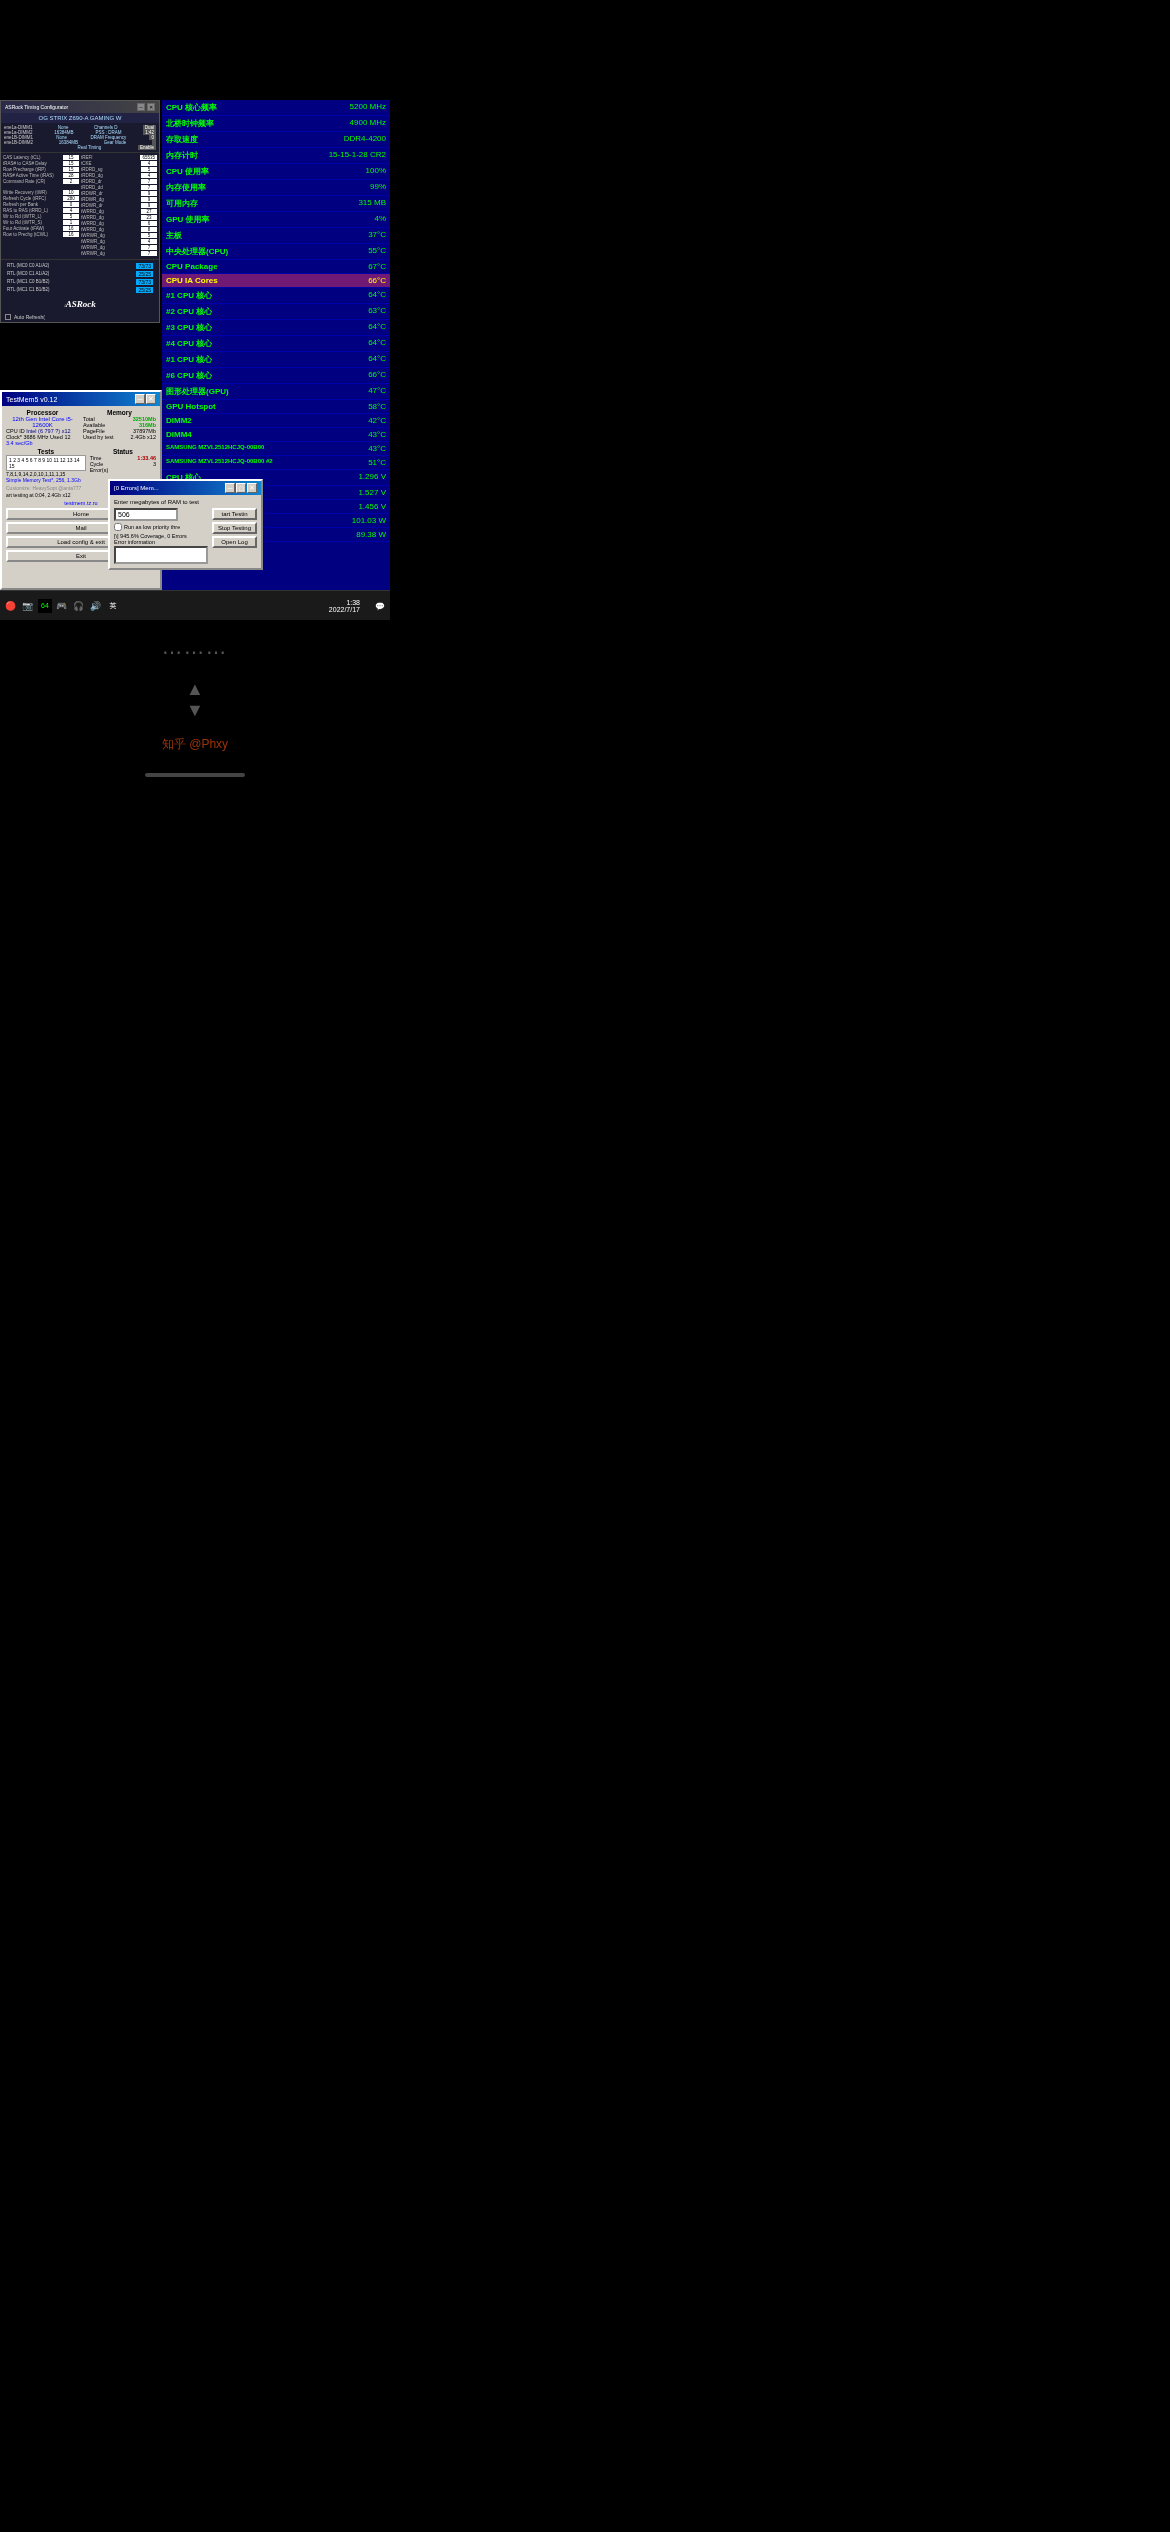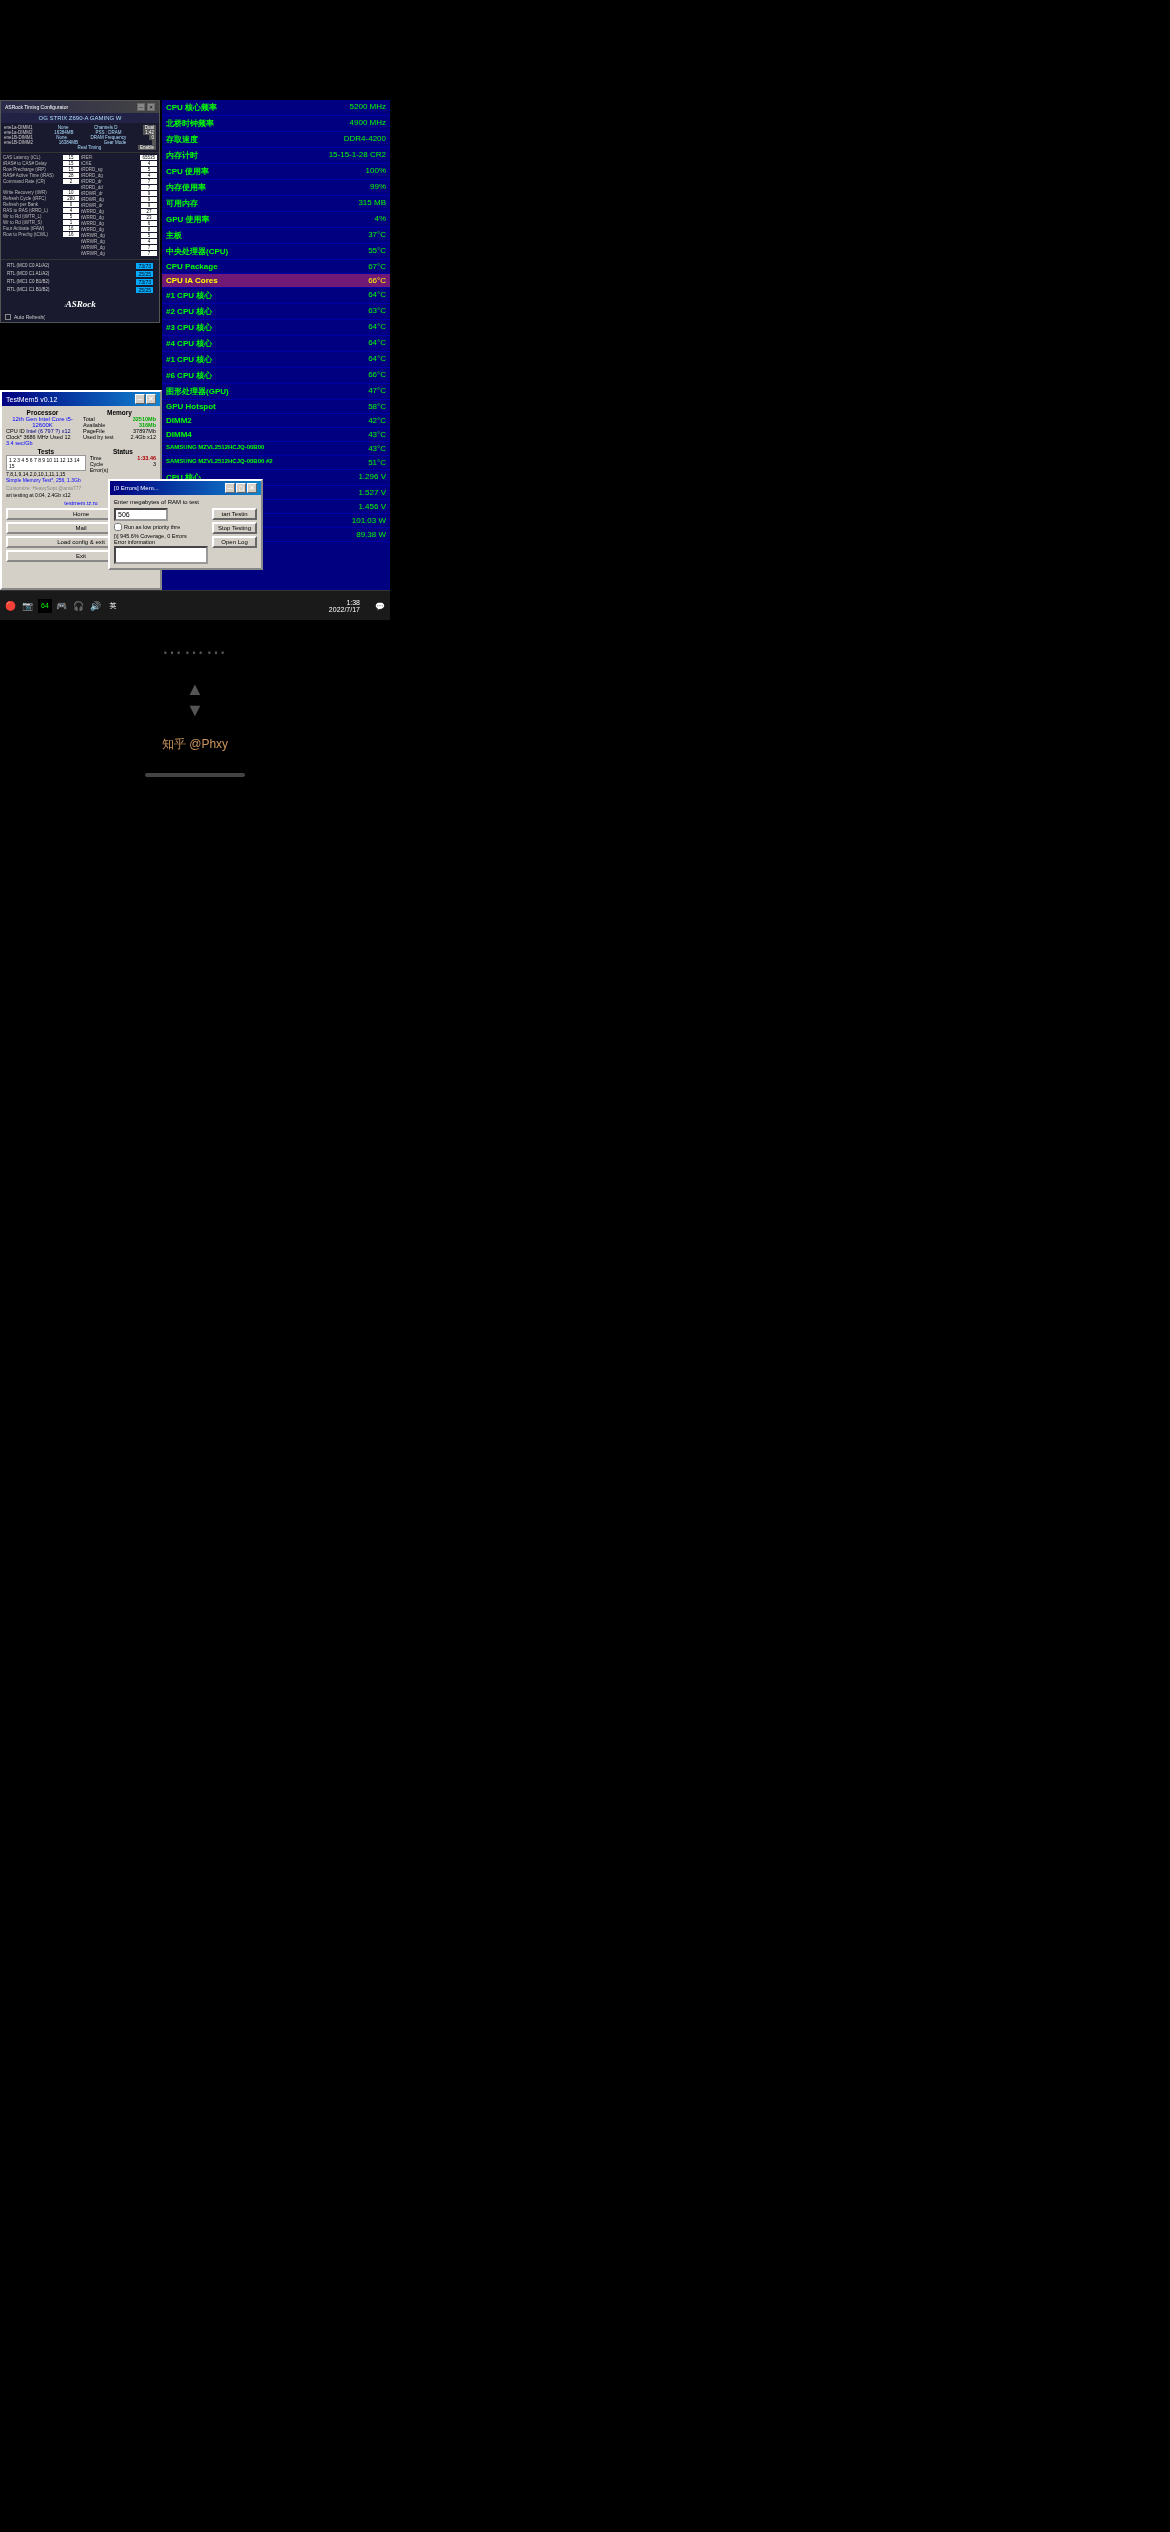--- a/index.html
+++ b/index.html
@@ -234,21 +234,21 @@
 
     .scroll-arrows {
       color: #555;
       font-size: 18px;
       display: flex;
       flex-direction: column;
       align-items: center;
     }
 
     .watermark {
-      color: #fdba74;
+      color: #c2410c;
       font-size: 12px;
       opacity: 0.8;
     }
 
     .home-indicator {
       width: 100px;
       height: 4px;
       background: #444;
       border-radius: 2px;
       margin: 5px auto;
@@ -719,21 +719,21 @@
       <div class="win-controls-row">
         <div class="win-ctrl-btn">─</div>
         <div class="win-ctrl-btn">□</div>
         <div class="win-ctrl-btn">✕</div>
       </div>
     </div>
     <div style="padding:4px; font-size:6px; position:relative;">
       <div style="font-size:6px; margin-bottom:3px;">Enter megabytes of RAM to test</div>
       <div style="display:flex; gap:4px; align-items:flex-start;">
         <div style="flex:1;">
-          <input type="text" style="border: 2px inset rgb(153, 153, 153); background: rgb(255, 255, 255); width: 54px; padding: 1px 2px; font-size: 7px;" value="506">
+          <input type="text" style="border: 2px inset rgb(153, 153, 153); background: rgb(255, 255, 255); width: 64px; padding: 1px 2px; font-size: 7px;" value="506">
           <div style="display:flex; align-items:center; gap:2px; font-size:5.5px; margin-top:2px;">
             <input type="checkbox" style="width: 8px; height: 8px;">
             <span>Run as low priority thre</span>
           </div>
           <div style="font-size:5.5px; margin-top:2px;">[\]  945.6% Coverage, 0 Errors</div>
           <div style="font-size:5.5px; color:#000;">Error information</div>
           <div style="background:#fff; border:2px inset #999; height:18px; width:100%; margin-top:1px; font-size:5px; padding:1px;"></div>
         </div>
         <div style="display:flex; flex-direction:column; gap:2px;">
           <button style="background:#d4d0c8; border:2px solid #666; border-top:2px solid #fff; border-left:2px solid #fff; padding:1px 4px; font-size:6px; cursor:pointer; white-space:nowrap;">tart Testin</button>

